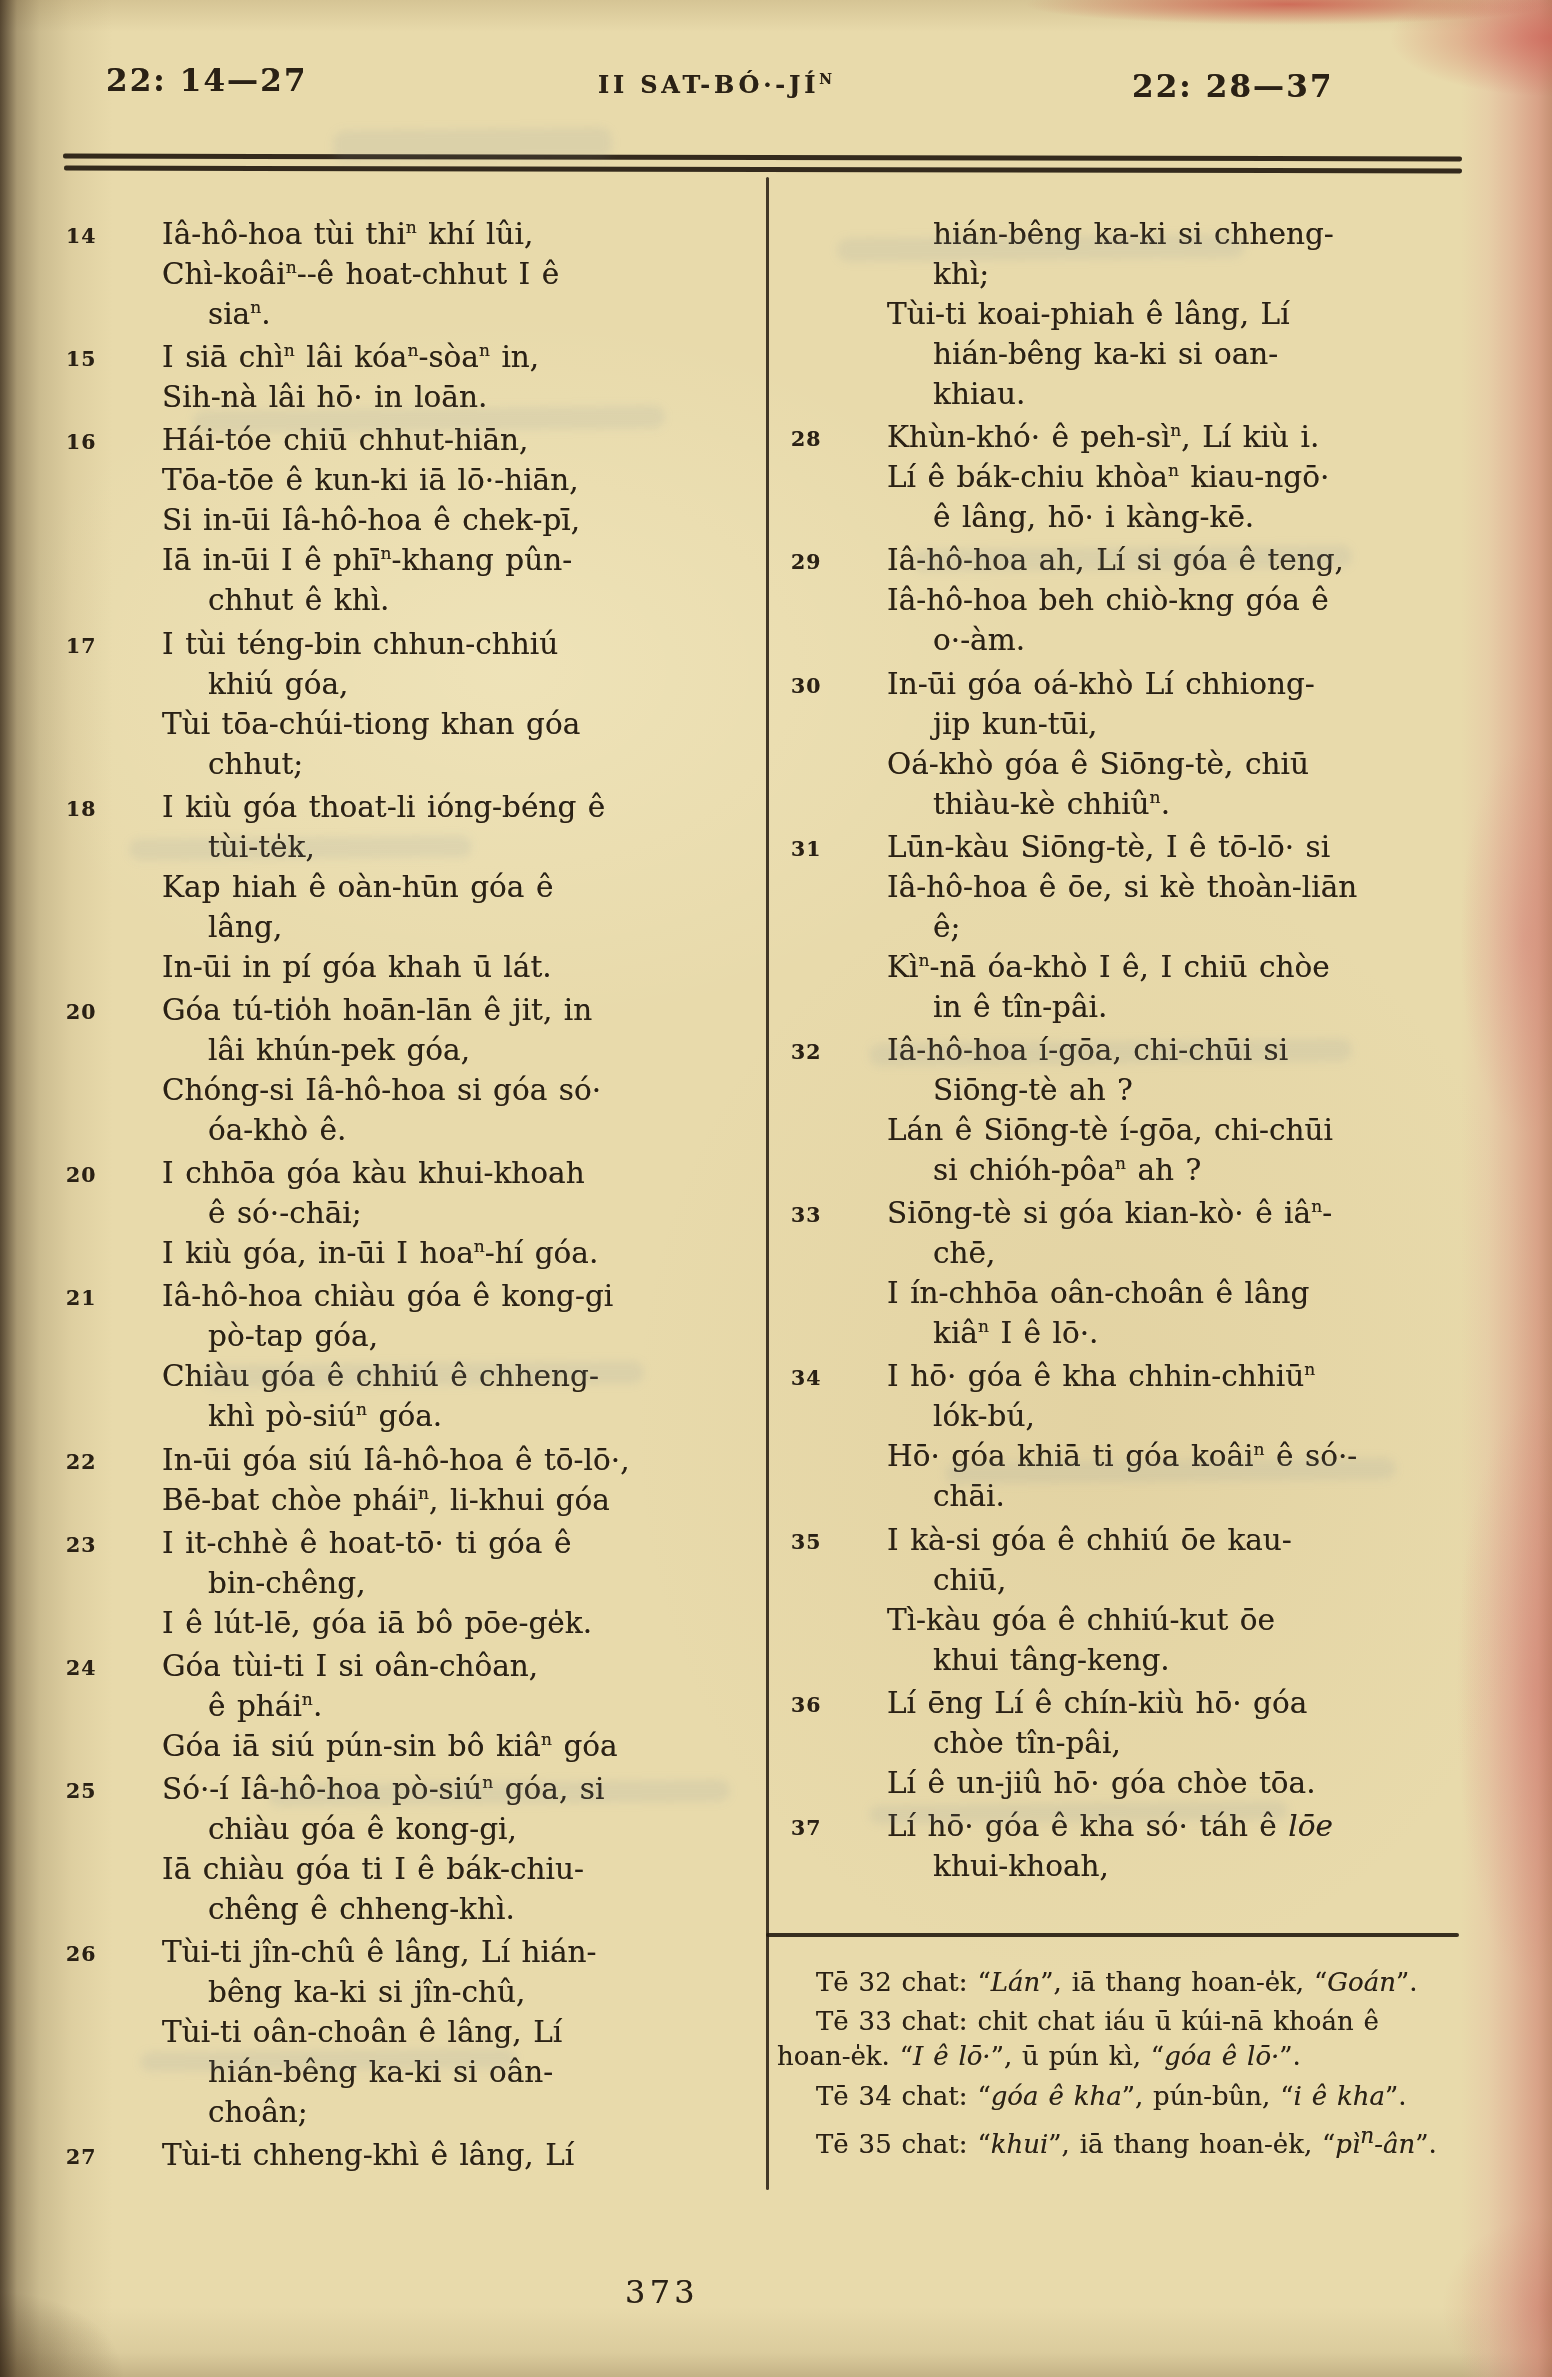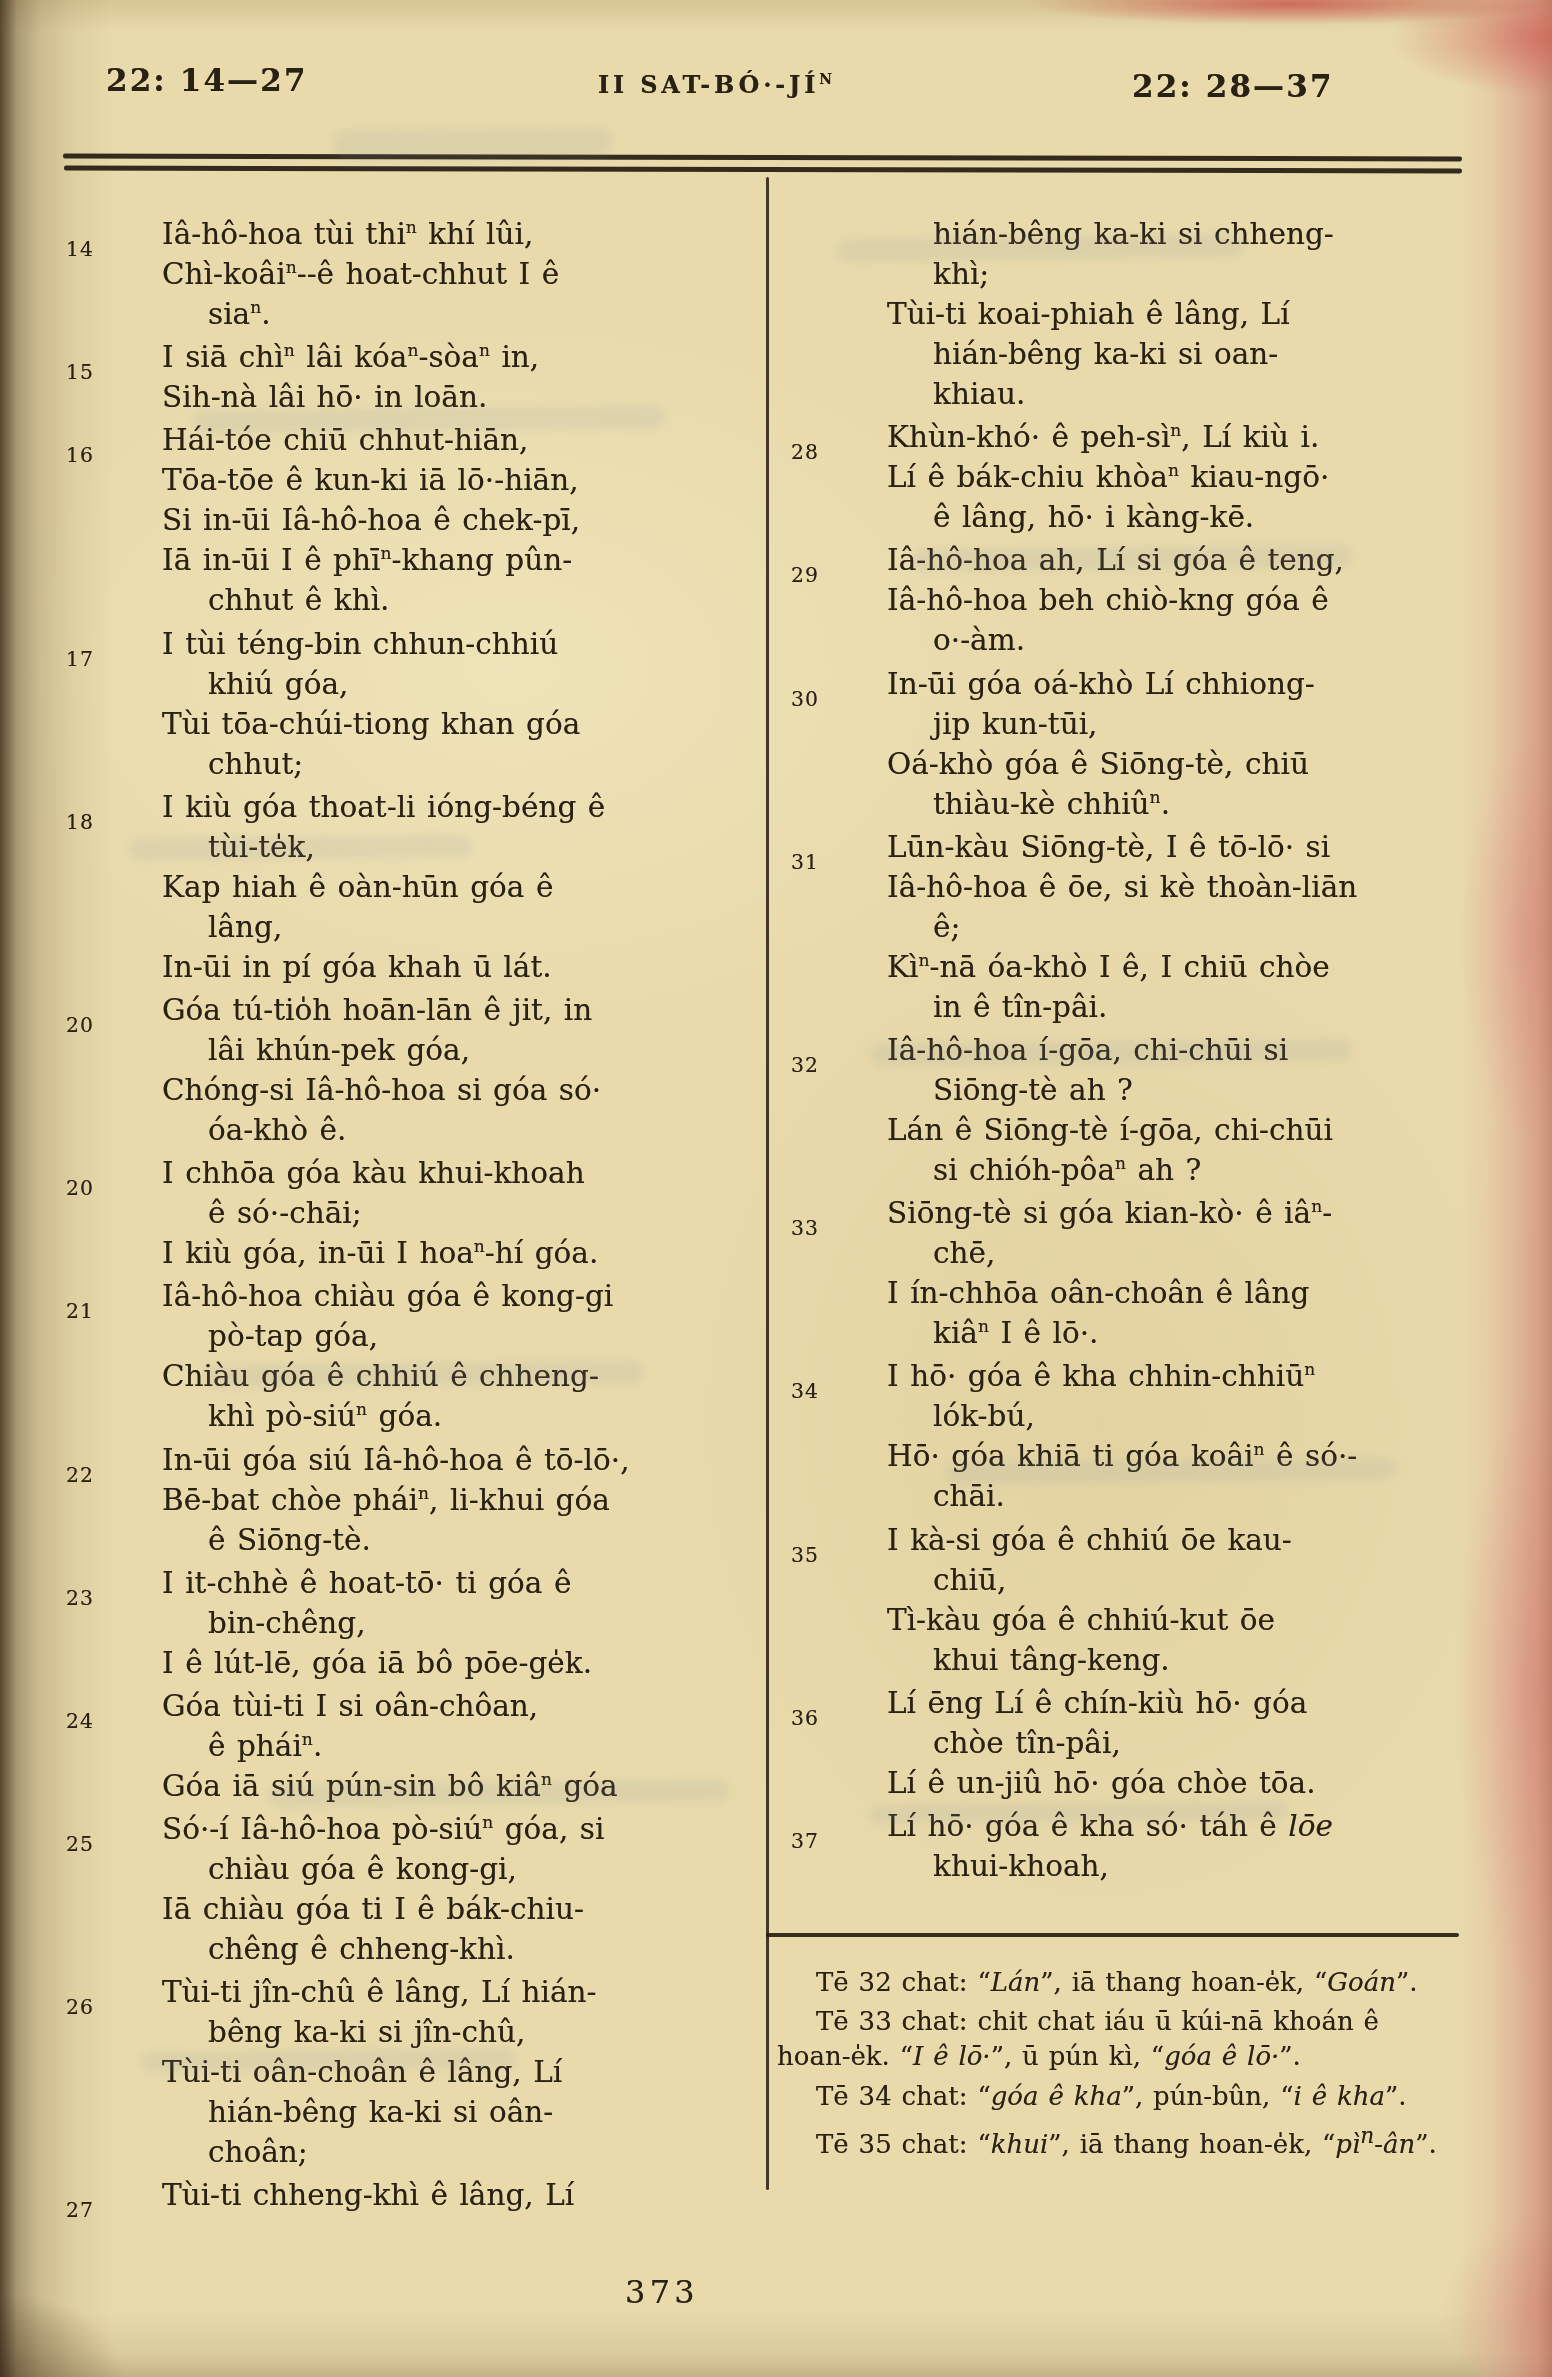--- a/index.html
+++ b/index.html
@@ -29,21 +29,21 @@
   #hdr-right{left:1104px;top:68px;font-size:31px;letter-spacing:2.1px;}
   .rule{position:absolute;background:#241b10;border-radius:2.1px;}
   #rule-a{left:63px;top:155px;width:1399px;height:4.8px;opacity:.92;transform:rotate(0.12deg);}
   #rule-b{left:64px;top:167px;width:1398px;height:4.8px;opacity:.92;transform:rotate(0.12deg);}
   #divider{left:766px;top:177px;width:3.2px;height:2013px;opacity:.85;}
   #fn-rule{left:766px;top:1933px;width:693px;height:4.3px;opacity:.9;}
   .col{position:absolute;font-size:29.5px;line-height:40px;word-spacing:2.1px;}
   #col-left{left:162px;top:214px;width:606px;}
   #col-right{left:887px;top:214px;width:617px;}
   .verse{position:relative;margin-bottom:3.2px;}
-  .vnum{position:absolute;left:-96px;top:15px;font-size:20.4px;font-weight:normal;
+  .vnum{position:absolute;left:-96px;top:2px;font-size:20.4px;font-weight:bold;
         letter-spacing:1.1px;text-shadow:0 0 0.5px rgba(40,30,18,0.5);}
   .vline{white-space:nowrap;text-shadow:0 0 0.5px rgba(42,33,21,0.5);}
   .vline.ind{padding-left:46px;}
   .vline sup, .hdr sup{font-size:58%;vertical-align:super;line-height:0;}
   #footnotes{position:absolute;left:777px;top:1965px;width:665px;
              font-size:26px;line-height:35px;word-spacing:1.6px;}
   #footnotes p{margin:0 0 4.3px 0;text-indent:39px;text-shadow:0 0 0.5px rgba(42,33,21,0.5);}
   #page-number{position:absolute;left:0;top:2273px;width:1324px;text-align:center;
                font-size:32px;letter-spacing:4.3px;text-shadow:0 0 0.5px rgba(42,33,21,0.5);}
   .ghost{position:absolute;background:rgba(130,148,152,0.13);filter:blur(4.3px);
@@ -113,21 +113,20 @@
       <span class="vnum">21</span>
       <div class="vline">Iâ-hô-hoa chiàu góa ê kong-gi</div>
       <div class="vline ind">pò-tap góa,</div>
       <div class="vline">Chiàu góa ê chhiú ê chheng-</div>
       <div class="vline ind">khì pò-siú<sup>n</sup> góa.</div>
     </div>
     <div class="verse">
       <span class="vnum">22</span>
       <div class="vline">In-ūi góa siú Iâ-hô-hoa ê tō-lō·,</div>
       <div class="vline">Bē-bat chòe phái<sup>n</sup>, li-khui góa</div>
-      <div class="vline ind">ê Siōng-tè.</div>
     </div>
     <div class="verse">
       <span class="vnum">23</span>
       <div class="vline">I it-chhè ê hoat-tō· ti góa ê</div>
       <div class="vline ind">bin-chêng,</div>
       <div class="vline">I ê lút-lē, góa iā bô pōe-ge̍k.</div>
     </div>
     <div class="verse">
       <span class="vnum">24</span>
       <div class="vline">Góa tùi-ti I si oân-chôan,</div>

